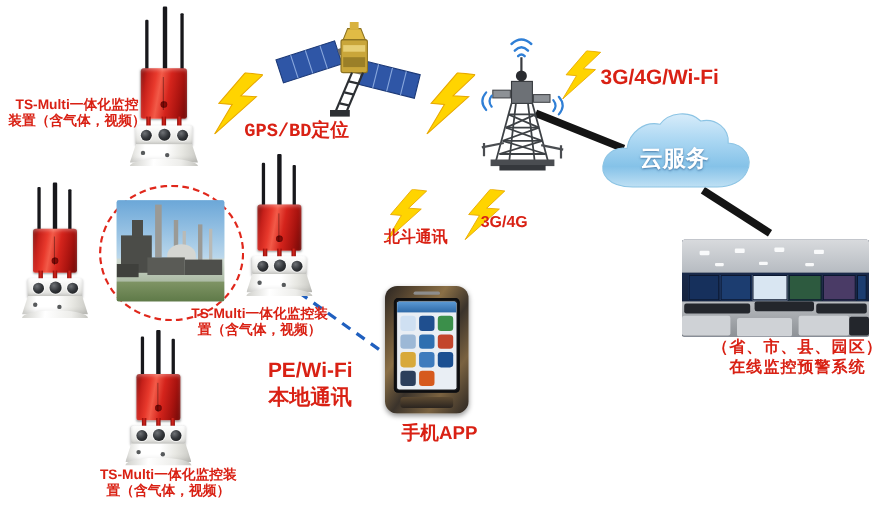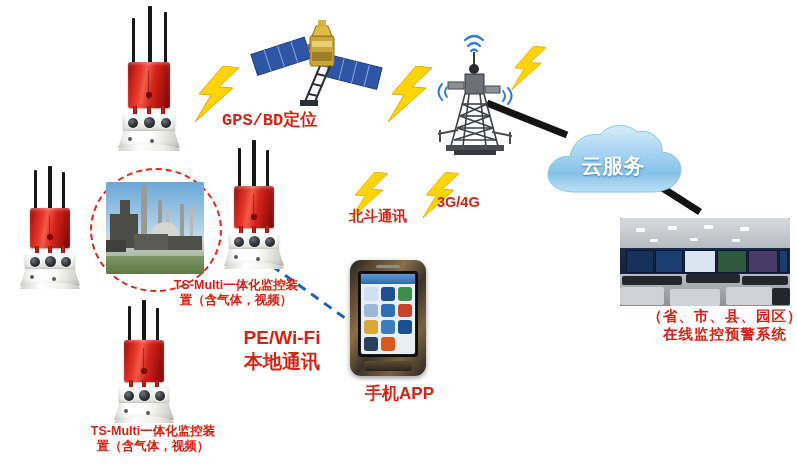--- a/index.html
+++ b/index.html
@@ -232,21 +232,21 @@
 
       <g stroke="#2f7fd6" stroke-width="2" fill="none" stroke-linecap="round">
         <path d="M18,62 Q11,70 18,78"></path>
         <path d="M23,65 Q19,70 23,75"></path>
         <path d="M84,66 Q91,74 84,82"></path>
         <path d="M79,69 Q83,74 79,79"></path>
       </g>
     </svg>
   </div>
 
-  <div class="cloud-wrap" style="left:539px;top:122px;width:148px;height:78px;">
+  <div class="cloud-wrap" style="left:539px;top:100px;width:148px;height:78px;">
     <svg width="148" height="78" viewBox="0 0 148 78" style="position:absolute;left:0;top:0;">
       <defs>
         <linearGradient id="cg" x1="0" y1="0" x2="0" y2="1">
           <stop offset="0%" stop-color="#d7ecfa"></stop>
           <stop offset="38%" stop-color="#a9d6f2"></stop>
           <stop offset="72%" stop-color="#85c2e8"></stop>
           <stop offset="100%" stop-color="#bfe0f4"></stop>
         </linearGradient>
       </defs>
       <path d="M36,70 C14,70 6,58 10,47 C13,38 23,33 31,35
@@ -342,20 +342,22 @@
       <div class="port" style="left:21px;top:3px;width:11px;height:11px;"></div>
       <div class="port" style="left:38px;top:4px;width:10px;height:10px;"></div>
     </div>
     <div class="dev-cone" style="left:12px;top:127px;width:62px;height:17px;
                 clip-path:polygon(9% 0%,91% 0%,100% 100%,0% 100%);">
     </div>
     <div class="dev-cone-b" style="left:12px;top:140px;width:62px;height:7px;"></div>
     <div class="dev-nub" style="left:22px;top:133px;width:4px;height:4px;"></div>
     <div class="dev-nub" style="left:44px;top:135px;width:4px;height:4px;"></div>
   </div>
+  <div class="lbl sm" style="left:2px;top:88px;width:136px;">TS-Multi一体化监控
+装置（含气体，视频）</div>
 
   <div class="device" style="left:14px;top:170px;width:88px;height:126px;">
     <div class="dev-ant" style="left:20px;top:0px;width:3px;height:42px;"></div>
     <div class="dev-ant" style="left:34px;top:-4px;width:3.5px;height:46px;"></div>
     <div class="dev-ant" style="left:48px;top:2px;width:3px;height:40px;"></div>
     <div class="dev-body" style="left:16px;top:38px;width:40px;height:40px;">
       <div class="dev-dot" style="left:17px;top:26px;width:6px;height:6px;"></div>
     </div>
     <div class="dev-neck" style="left:21px;top:76px;width:4px;height:9px;"></div>
     <div class="dev-neck" style="left:34px;top:76px;width:4px;height:9px;"></div>
@@ -419,20 +421,21 @@
   </div>
   <div class="lbl sm" style="left:78px;top:424px;width:150px;">TS-Multi一体化监控装
 置（含气体，视频）</div>
 
   <div class="lbl lg" style="left:222px;top:111px;width:135px;text-align:left;font-family:Liberation Mono, monospace;">GPS/BD定位</div>
 
   <div class="lbl md" style="left:349px;top:208px;width:90px;text-align:left;">北斗通讯</div>
 
   <div class="lbl md" style="left:437px;top:194px;width:70px;text-align:left;">3G/4G</div>
 
+  <div class="lbl xl" style="left:546px;top:59px;width:180px;text-align:left;">3G/4G/Wi-Fi</div>
 
   <div class="lbl xl" style="left:226px;top:326px;width:112px;text-align:center;line-height:1.25;">PE/Wi-Fi
 本地通讯</div>
 
   <div class="lbl lg" style="left:344px;top:384px;width:90px;text-align:right;">手机APP</div>
 
   <div class="lbl md" style="left:630px;top:308px;width:190px;letter-spacing:1px;">（省、市、县、园区）
 在线监控预警系统</div>
 
 </div>

